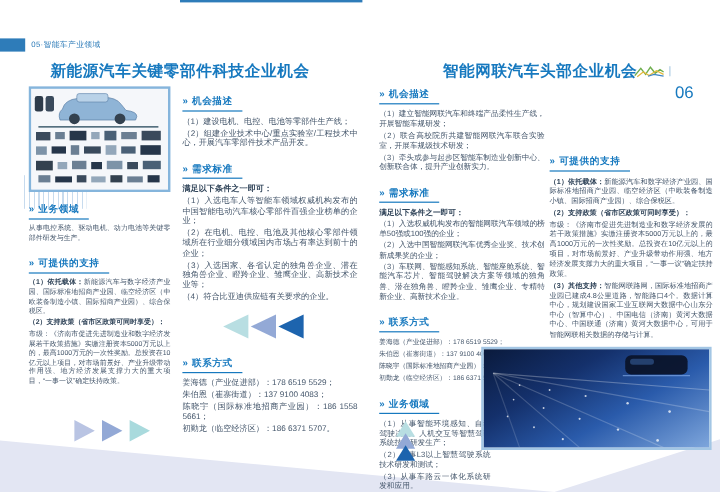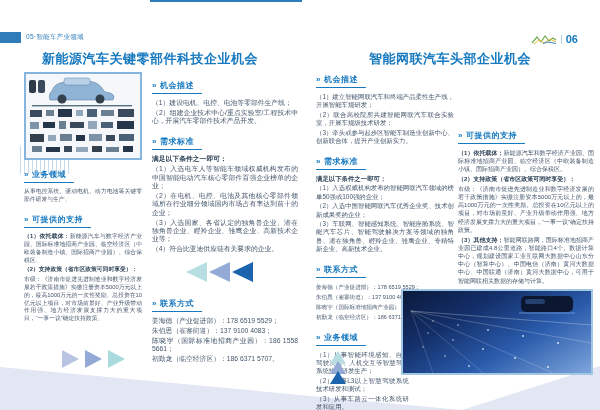--- a/index.html
+++ b/index.html
@@ -6,21 +6,21 @@
   .page{position:relative;width:600px;height:410px;background:#fff;overflow:hidden;
         font-family:"Liberation Sans","DejaVu Sans",sans-serif;color:#44566b;}
   .top-rule{position:absolute;left:150px;top:0;width:152px;height:2px;background:#2e7cb9;}
 
   
   .hdr-left{position:absolute;left:0;top:32px;display:flex;align-items:center;z-index:3;}
   .hdr-bar{width:21px;height:11px;background:#2e7cb9;margin-right:5px;}
   .hdr-label{font-size:6.5px;color:#2e7cb9;letter-spacing:.3px;}
   .hdr-right{position:absolute;right:22px;top:33px;display:flex;align-items:center;gap:3px;z-index:3;}
   .pg-div{color:#9bc0dd;font-size:9px;}
-  .pg-num{color:#1779bf;font-weight:bold;font-size:11px;}
+  .pg-num{color:#1779bf;font-weight:normal;font-size:14px;margin-top:36px;}
 
   .page-title{position:absolute;top:50px;width:300px;text-align:center;font-size:13px;
               font-weight:bold;color:#1779bf;letter-spacing:.5px;z-index:2;}
   .lp-title{left:0;} .rp-title{left:300px;}
 
   
   .col{position:absolute;z-index:2;}
   .lp-c1{left:24px;top:72px;width:118px;}
   .lp-c2{left:152px;top:74px;width:146px;}
   .lp-contact{left:152px;top:292px;width:146px;}

